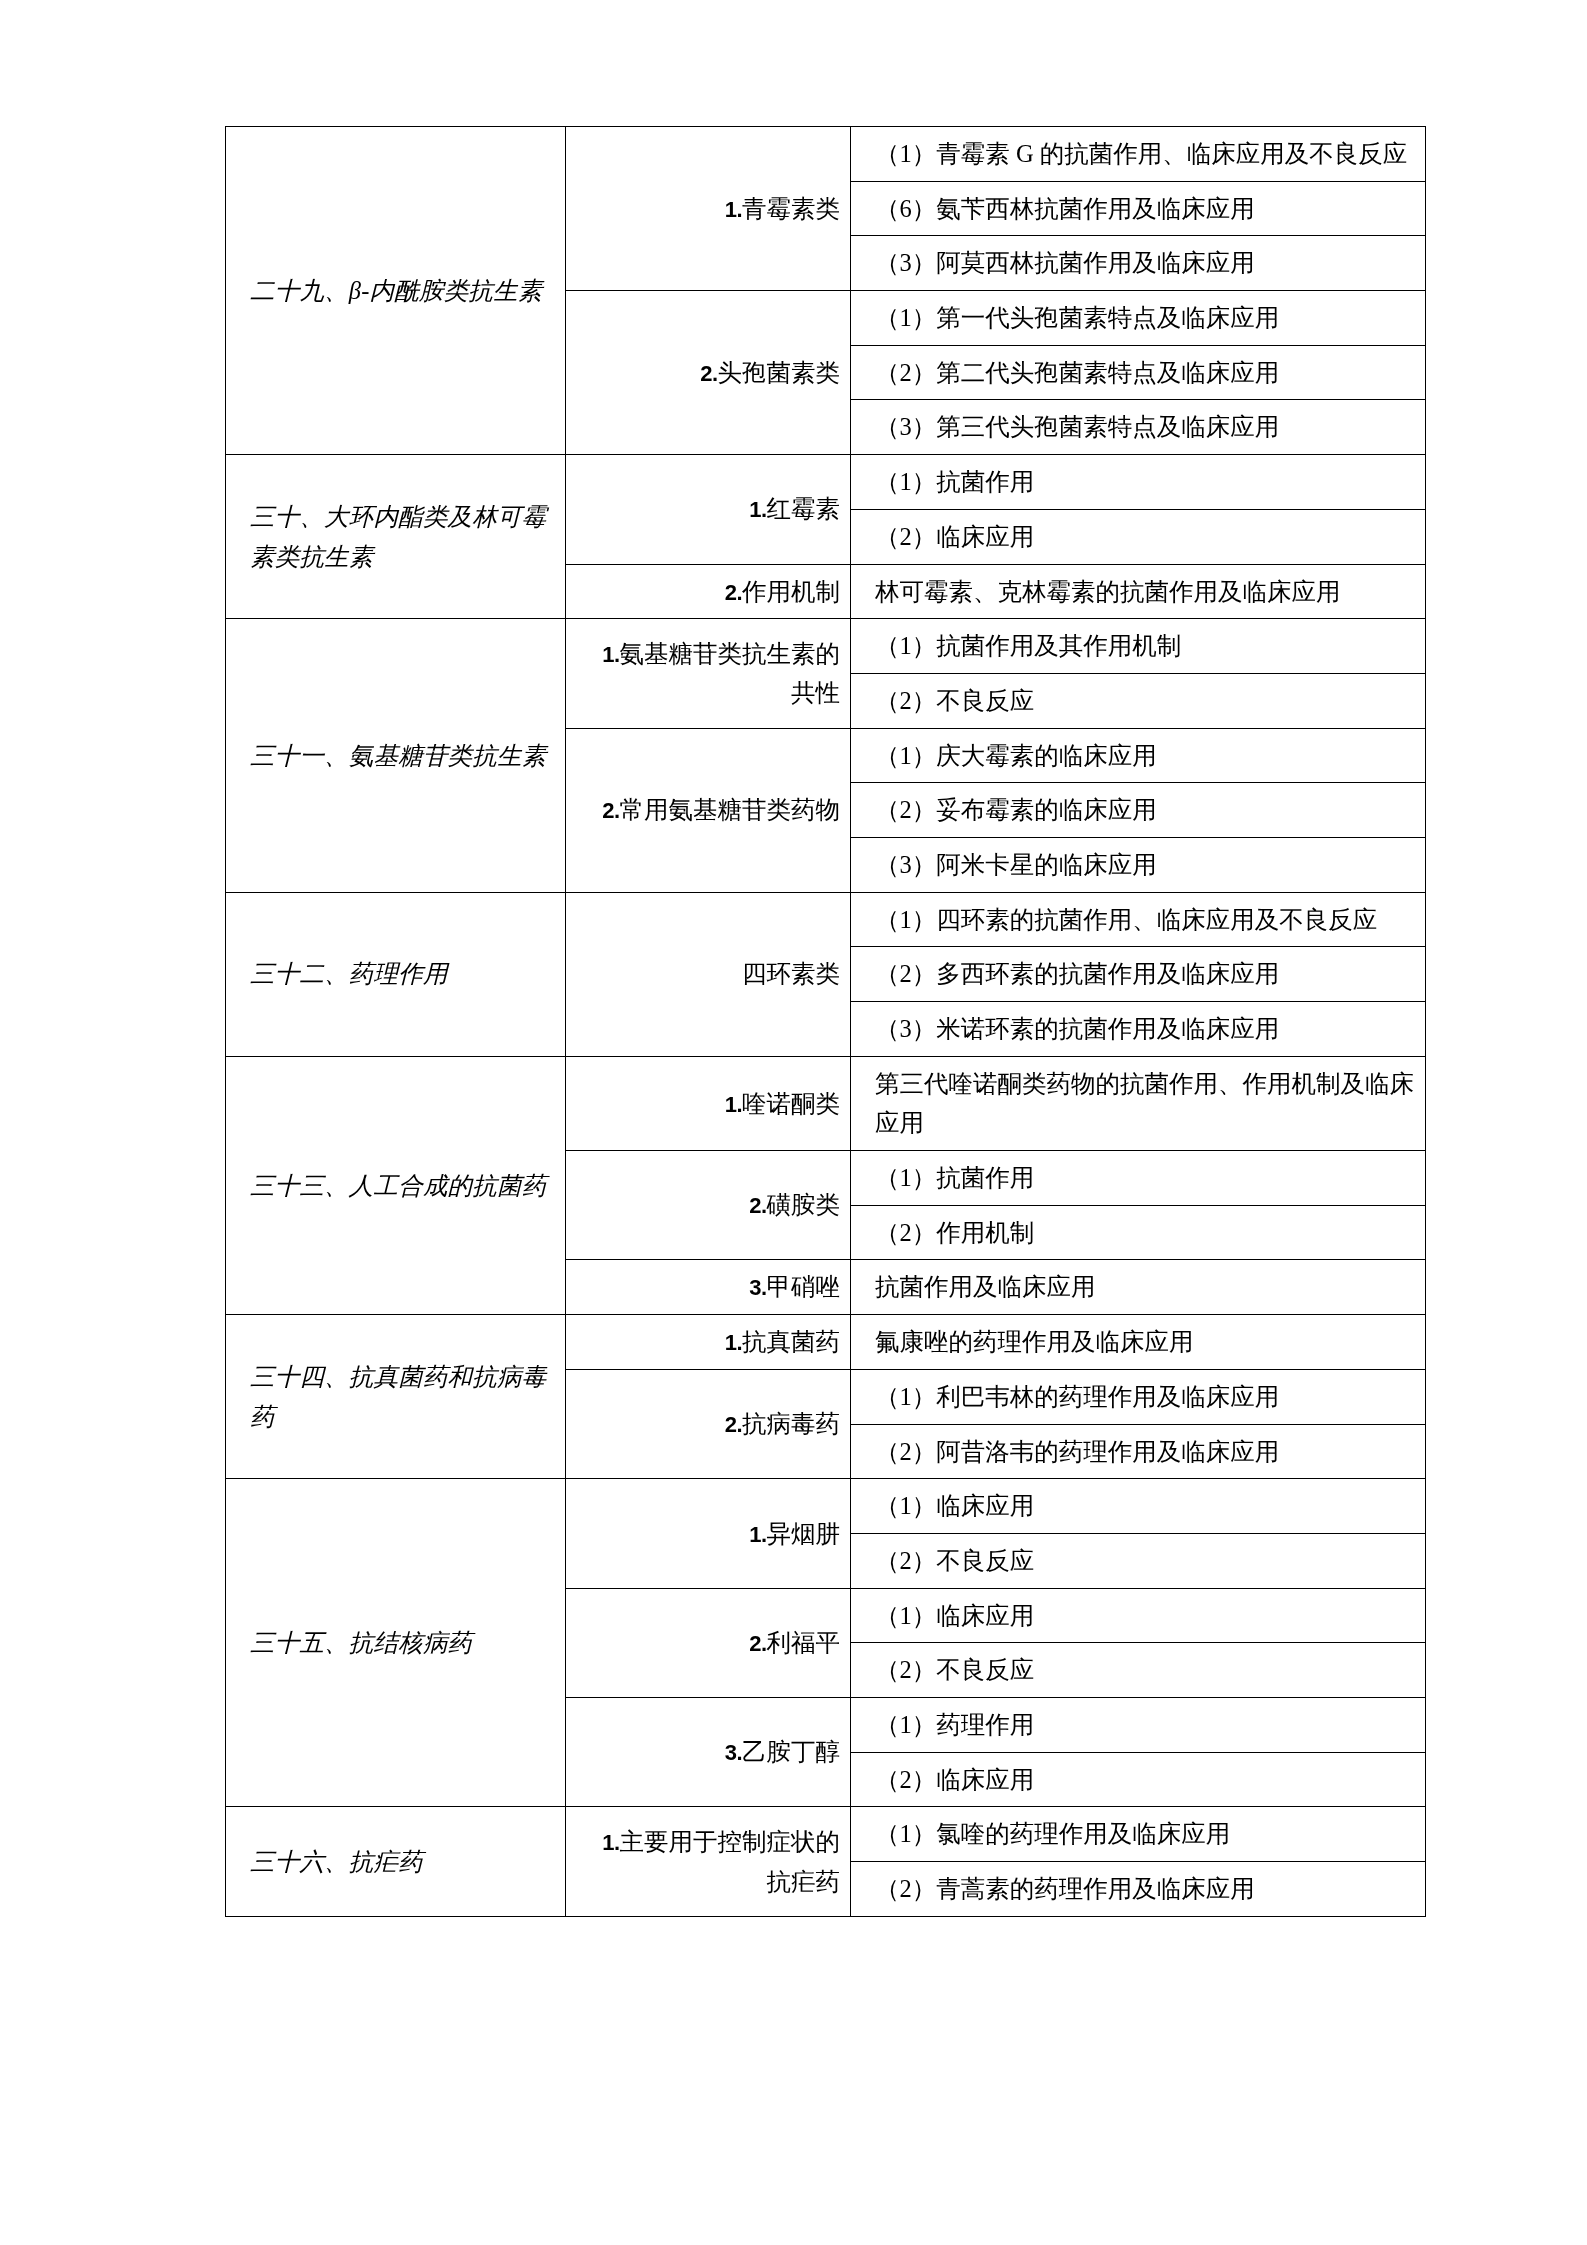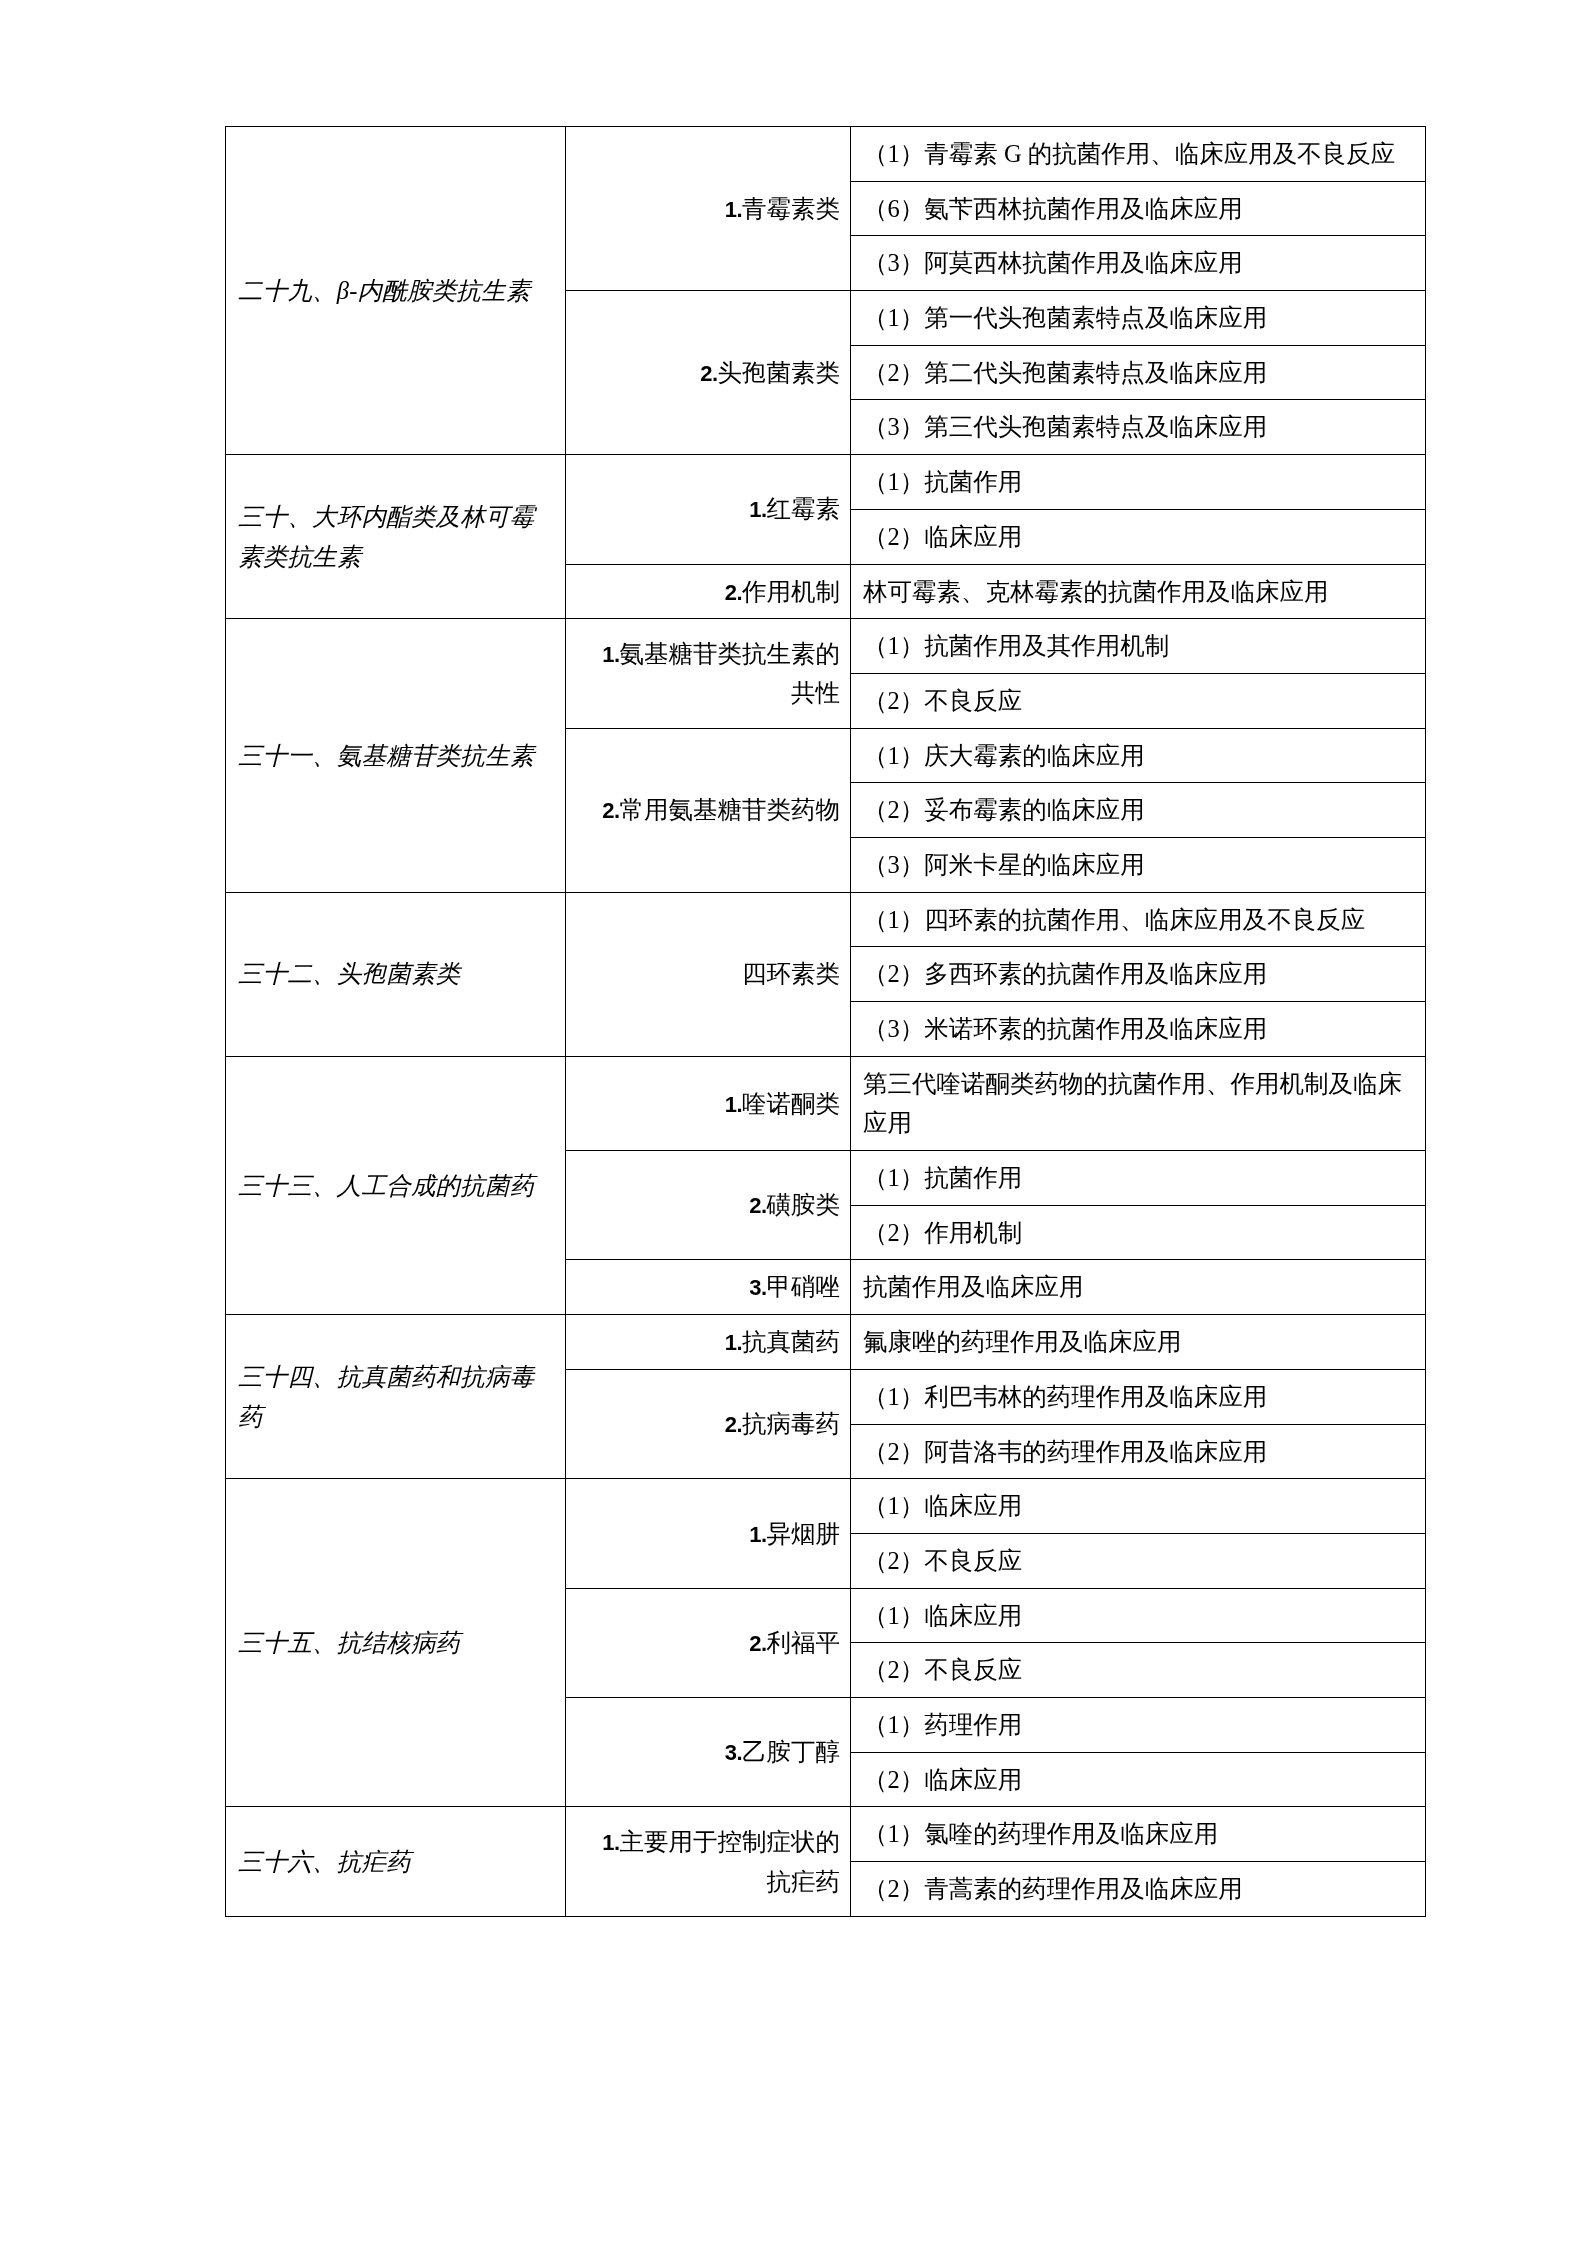--- a/index.html
+++ b/index.html
@@ -24,21 +24,21 @@
     border-collapse: collapse;
     table-layout: fixed;
     width: 1200px;
     margin: 0;
   }
   table.syllabus td {
     border: 1.5px solid #000000;
     vertical-align: middle;
     font-size: 24.5px;
     line-height: 1.62;
-    padding: 7px 10px 7px 12px;
+    padding: 7px 10px 7px 24px;
     word-break: break-all;
   }
   col.c1 { width: 340px; }
   col.c2 { width: 285px; }
   col.c3 { width: 575px; }
 
   td.cat {
     padding-left: 14px;
     letter-spacing: 0.2px;
     font-style: italic;
@@ -113,21 +113,21 @@
           <td class="sub" rowspan="3"><span class="num">2.</span><span>常用氨基糖苷类药物</span></td>
           <td class="point">（1）庆大霉素的临床应用</td>
         </tr>
         <tr>
           <td class="point">（2）妥布霉素的临床应用</td>
         </tr>
         <tr>
           <td class="point">（3）阿米卡星的临床应用</td>
         </tr>
         <tr>
-          <td class="cat" rowspan="3">三十二、头孢菌素类</td>
+          <td class="cat" rowspan="3">三十二、药理作用</td>
           <td class="sub" rowspan="3"><span class="num"></span><span>四环素类</span></td>
           <td class="point">（1）四环素的抗菌作用、临床应用及不良反应</td>
         </tr>
         <tr>
           <td class="point">（2）多西环素的抗菌作用及临床应用</td>
         </tr>
         <tr>
           <td class="point">（3）米诺环素的抗菌作用及临床应用</td>
         </tr>
         <tr>

